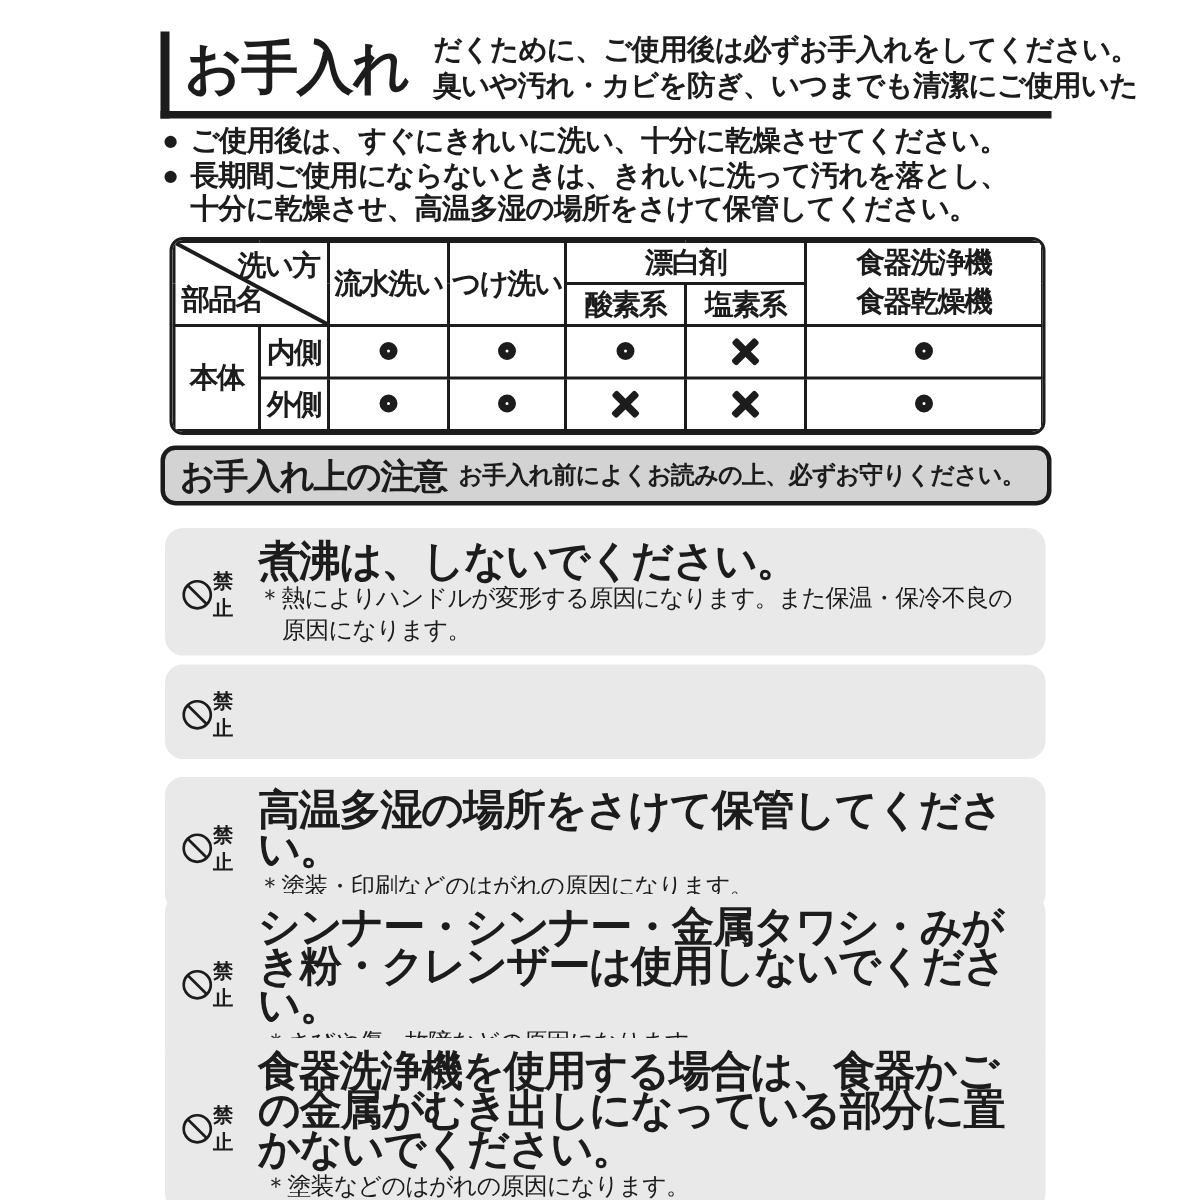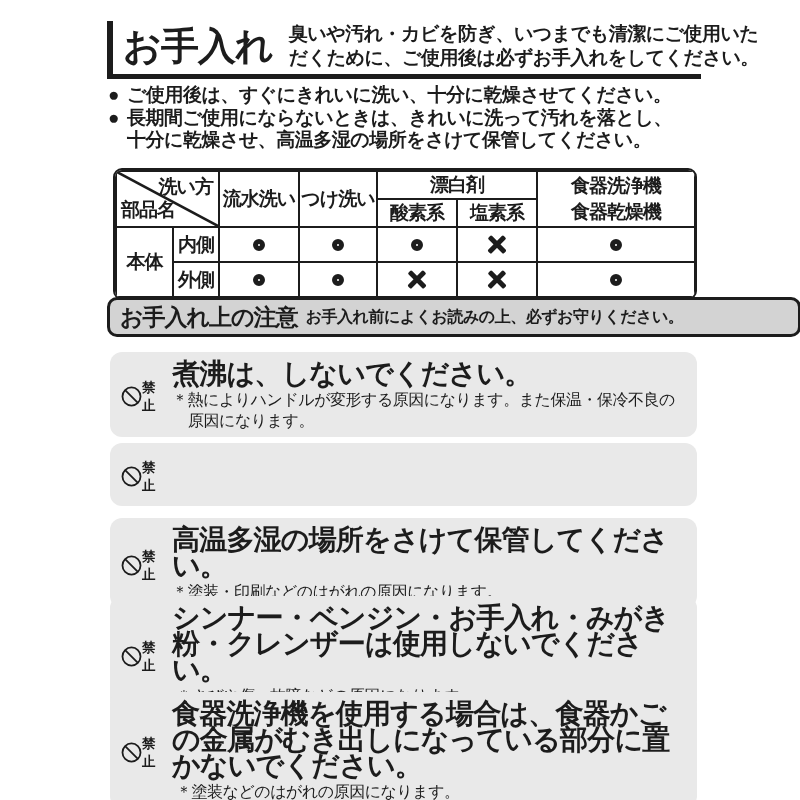--- a/index.html
+++ b/index.html
@@ -39,21 +39,21 @@
 
   
   .usage-notes{left:108px;top:84px;width:610px;
     font-size:19px;line-height:22.5px;font-weight:700;letter-spacing:-0.5px;}
   .usage-item{display:flex;}
   .usage-bullet{width:19px;flex:0 0 19px;}
   .usage-cont{padding-left:19px;}
 
   
   .table-wrap{
-    left:113px;top:168px;width:584px;
+    left:113px;top:158px;width:584px;
     border:2.5px solid var(--ink);border-radius:9px;overflow:hidden;
     background:#fff;
   }
   table.wash{border-collapse:collapse;width:100%;table-layout:fixed;}
   table.wash td{
     border:2px solid var(--ink);
     text-align:center;vertical-align:middle;
     font-size:19px;font-weight:700;letter-spacing:-1px;
     padding:0;
   }
@@ -70,21 +70,21 @@
   .mark-x{display:inline-block;position:relative;width:22px;height:22px;vertical-align:middle;}
   .mark-x::before,.mark-x::after{
     content:"";position:absolute;left:0;top:8.3px;width:22px;height:5.4px;
     background:var(--ink);border-radius:1.5px;
   }
   .mark-x::before{transform:rotate(45deg);}
   .mark-x::after{transform:rotate(-45deg);}
 
   
   .caution-bar{
-    left:107px;top:297px;width:694px;height:40px;
+    left:107px;top:297px;width:594px;height:40px;
     background:var(--bar-bg);
     border:3px solid var(--ink);border-radius:10px;
     display:flex;align-items:center;padding-left:10px;
     white-space:nowrap;
   }
   .caution-title{font-size:23px;font-weight:900;letter-spacing:-1px;}
   .caution-sub{font-size:16px;font-weight:700;margin-left:8px;letter-spacing:-0.5px;}
 
   
   .warn{
@@ -110,22 +110,22 @@
   .warn-note.indented{margin-left:4px;}
 </style>
 </head>
 <body>
 
 <div>
 
   <header class="abs care-header">
     <div class="care-title">お手入れ</div>
     <div class="care-desc">
+      <div>だくために、ご使用後は必ずお手入れをしてください。</div>
       <div>臭いや汚れ・カビを防ぎ、いつまでも清潔にご使用いた</div>
-      <div>だくために、ご使用後は必ずお手入れをしてください。</div>
     </div>
   </header>
 
   <div class="abs usage-notes">
     <div class="usage-item">
       <span class="usage-bullet">●</span>
       <span>ご使用後は、すぐにきれいに洗い、十分に乾燥させてください。</span>
     </div>
     <div class="usage-item">
       <span class="usage-bullet">●</span>
@@ -232,21 +232,21 @@
 
   <section class="abs warn w4">
     <div class="warn-iconcol">
       <svg width="27" height="27" viewBox="0 0 27 27">
         <circle cx="13.5" cy="13.5" r="11.6" fill="none" stroke="#1c1c1c" stroke-width="2.3"></circle>
         <line x1="5.3" y1="5.3" x2="21.7" y2="21.7" stroke="#1c1c1c" stroke-width="2.3"></line>
       </svg>
       <div class="warn-badge">禁止</div>
     </div>
     <div class="warn-text">
-      <div class="warn-heading">シンナー・ベンジン・お手入れ・みがき粉・クレンザーは使用しないでください。</div>
+      <div class="warn-heading">シンナー・シンナー・金属タワシ・みがき粉・クレンザーは使用しないでください。</div>
       <div class="warn-note indented">＊さびや傷・故障などの原因になります。</div>
     </div>
   </section>
 
   <section class="abs warn w5">
     <div class="warn-iconcol">
       <svg width="27" height="27" viewBox="0 0 27 27">
         <circle cx="13.5" cy="13.5" r="11.6" fill="none" stroke="#1c1c1c" stroke-width="2.3"></circle>
         <line x1="5.3" y1="5.3" x2="21.7" y2="21.7" stroke="#1c1c1c" stroke-width="2.3"></line>
       </svg>

